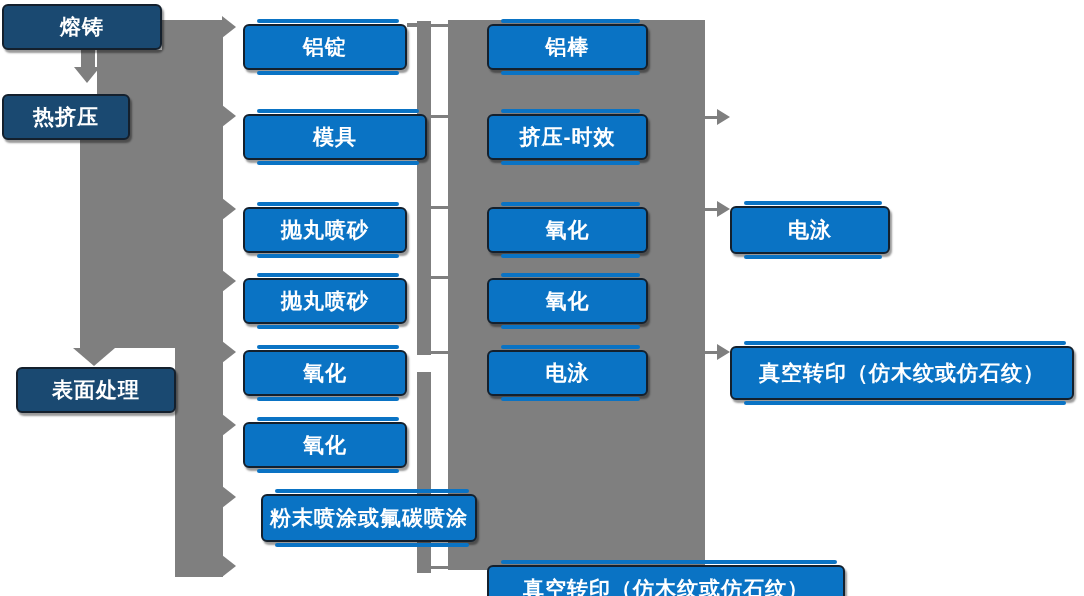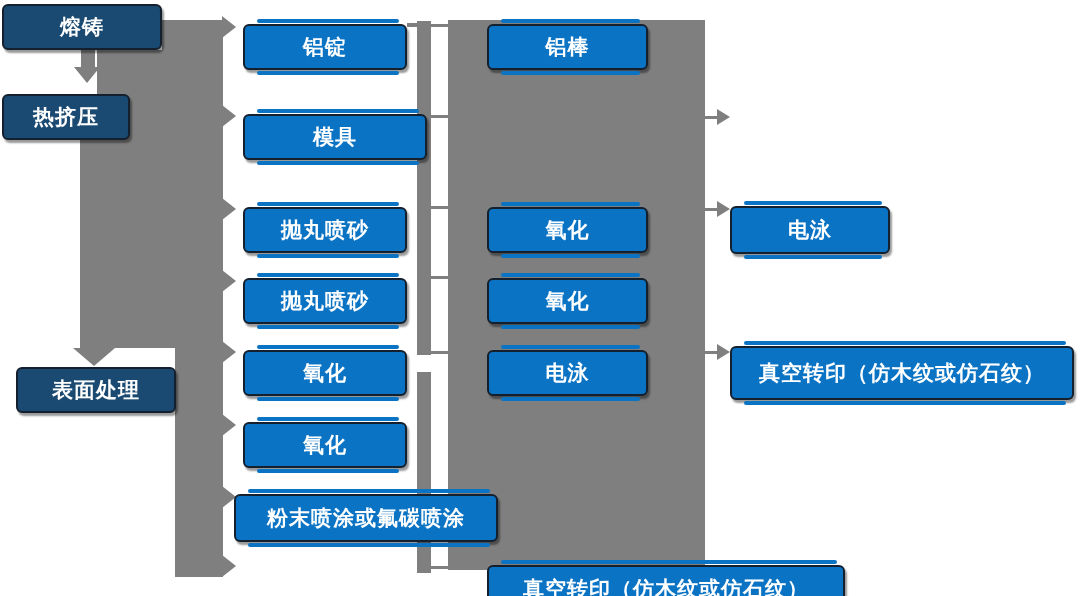--- a/index.html
+++ b/index.html
@@ -93,23 +93,24 @@
   <div class="node dark" style="left:2px;top:4px;width:160px">熔铸</div>
   <div class="node dark" style="left:2px;top:94px;width:128px">热挤压</div>
   <div class="node dark" style="left:16px;top:367px;width:160px">表面处理</div>
 
   <div class="node blue" style="left:243px;top:4px;width:164px">铝锭</div>
   <div class="node blue" style="left:243px;top:94px;width:184px">模具</div>
   <div class="node blue" style="left:243px;top:187px;width:164px">抛丸喷砂</div>
   <div class="node blue" style="left:243px;top:258px;width:164px">抛丸喷砂</div>
   <div class="node blue" style="left:243px;top:330px;width:164px">氧化</div>
   <div class="node blue" style="left:243px;top:402px;width:164px">氧化</div>
-  <div class="node blue" style="left:234px;top:474px;width:264px;height:48px">粉末喷涂或氟碳喷涂</div>
+  <div class="node blue" style="left:261px;top:474px;width:216px;height:48px">粉末喷涂或氟碳喷涂</div>
 
   <div class="node blue" style="left:487px;top:4px;width:161px">铝棒</div>
+  <div class="node blue" style="left:487px;top:94px;width:161px">挤压-时效</div>
   <div class="node blue" style="left:487px;top:187px;width:161px">氧化</div>
   <div class="node blue" style="left:487px;top:258px;width:161px">氧化</div>
   <div class="node blue" style="left:487px;top:330px;width:161px">电泳</div>
   <div class="node blue" style="left:487px;top:545px;width:358px;height:47px">真空转印（仿木纹或仿石纹）</div>
 
   <div class="node blue" style="left:730px;top:186px;width:160px;height:48px">电泳</div>
   <div class="node blue" style="left:730px;top:326px;width:344px;height:54px">真空转印（仿木纹或仿石纹）</div>
 
 </div>
 

